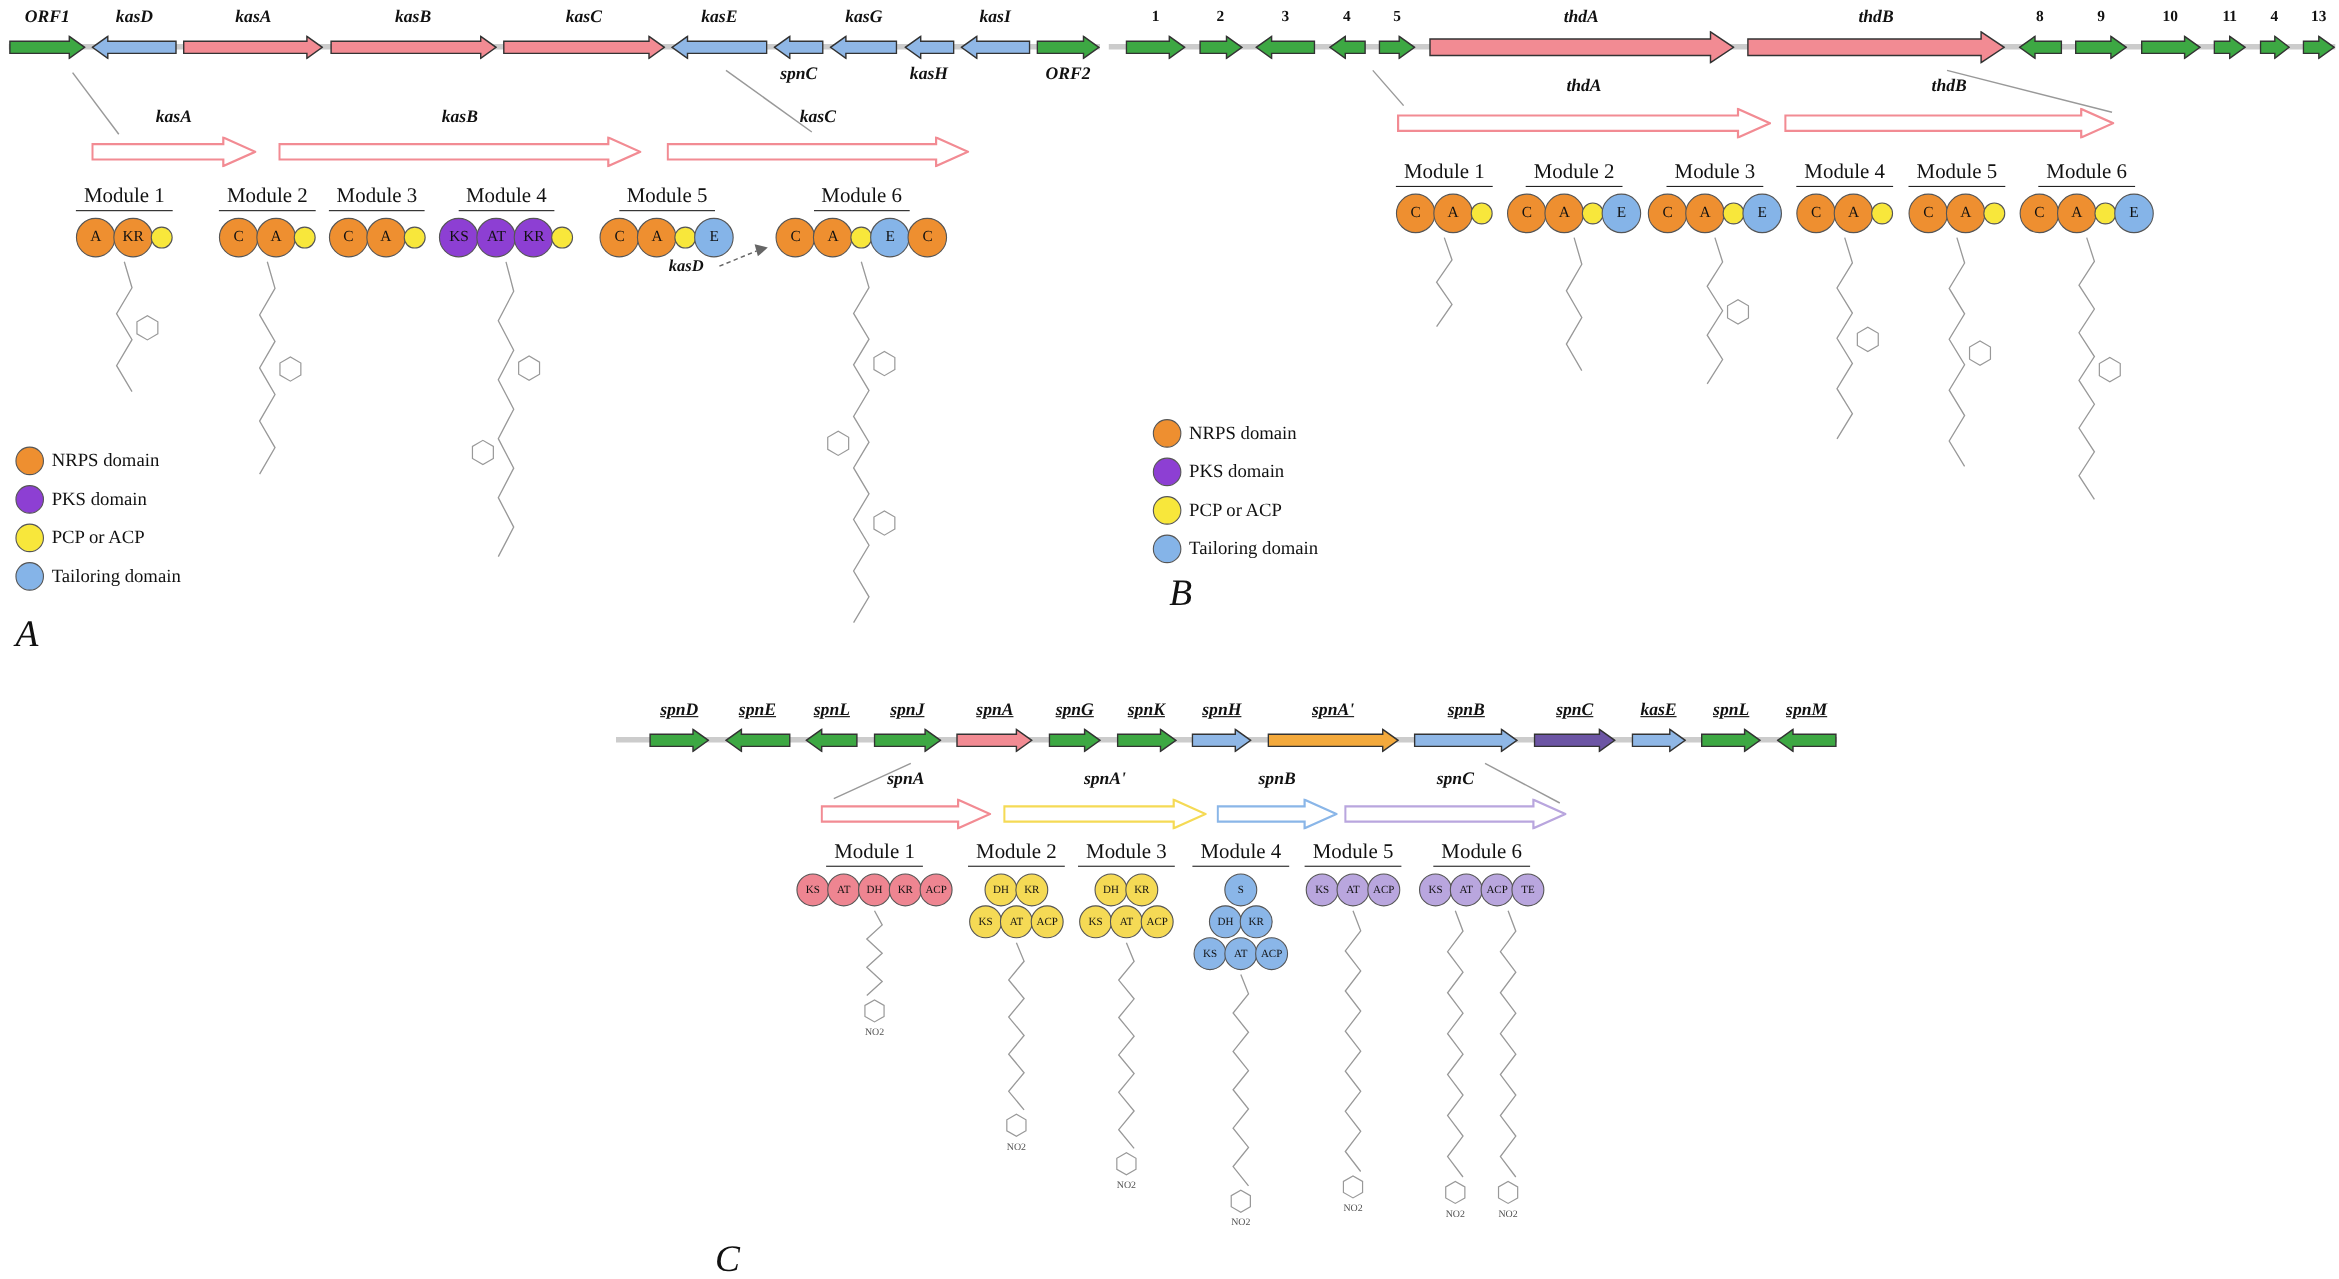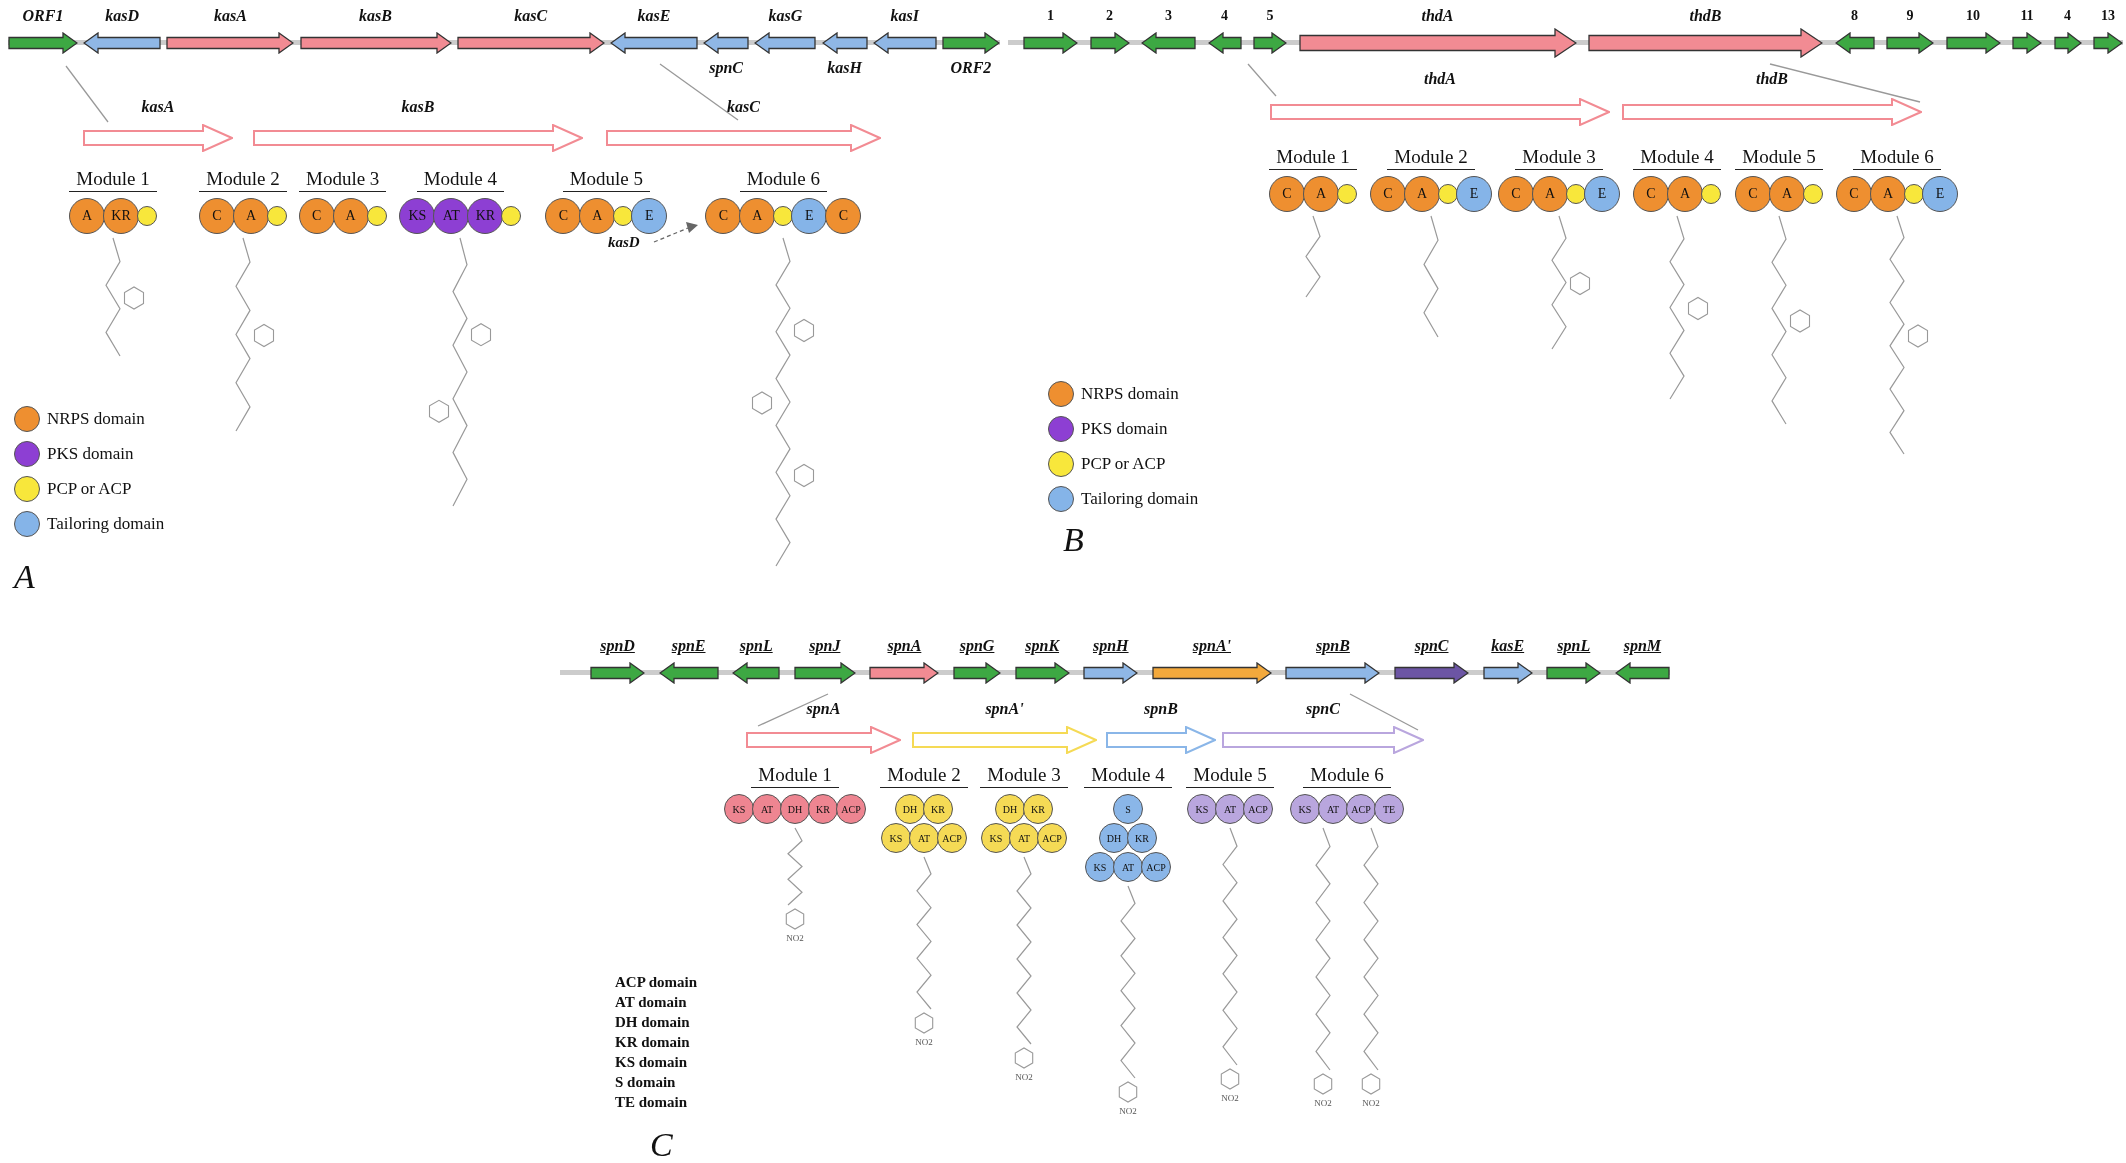--- a/index.html
+++ b/index.html
@@ -736,24 +736,15 @@
           <svg width="120" height="290">
             <path d="M36 4 L43.0 22.6 L29.0 41.2 L43.0 59.8 L29.0 78.5 L43.0 97.1 L29.0 115.7 L43.0 134.3 L29.0 152.9 L43.0 171.5 L29.0 190.2 L43.0 208.8 L29.0 227.4 L43.0 246.0" fill="none" stroke="#999999" stroke-width="1.2"></path>
             <path d="M44.7 265.0 L36.0 270.0 L27.3 265.0 L27.3 255.0 L36.0 250.0 L44.7 255.0 Z" fill="none" stroke="#999999" stroke-width="1.1"></path>
             <text x="36" y="282" text-anchor="middle" font-size="9" fill="#555">NO2</text>
             <path d="M84 4 L91.0 22.6 L77.0 41.2 L91.0 59.8 L77.0 78.5 L91.0 97.1 L77.0 115.7 L91.0 134.3 L77.0 152.9 L91.0 171.5 L77.0 190.2 L91.0 208.8 L77.0 227.4 L91.0 246.0" fill="none" stroke="#999999" stroke-width="1.2"></path>
             <path d="M92.7 265.0 L84.0 270.0 L75.3 265.0 L75.3 255.0 L84.0 250.0 L92.7 255.0 Z" fill="none" stroke="#999999" stroke-width="1.1"></path>
             <text x="84" y="282" text-anchor="middle" font-size="9" fill="#555">NO2</text>
           </svg>
         </div>
       </div>
-      <div class="legend" style="left: 55px; top: 338px;">
-        <div class="ctext">ACP domain</div>
-        <div class="ctext">AT domain</div>
-        <div class="ctext">DH domain</div>
-        <div class="ctext">KR domain</div>
-        <div class="ctext">KS domain</div>
-        <div class="ctext">S domain</div>
-        <div class="ctext">TE domain</div>
-      </div>
       <div class="letter" style="left: 90px; top: 490px;">C</div>
     </section>
 </div>
 
 </body></html>

